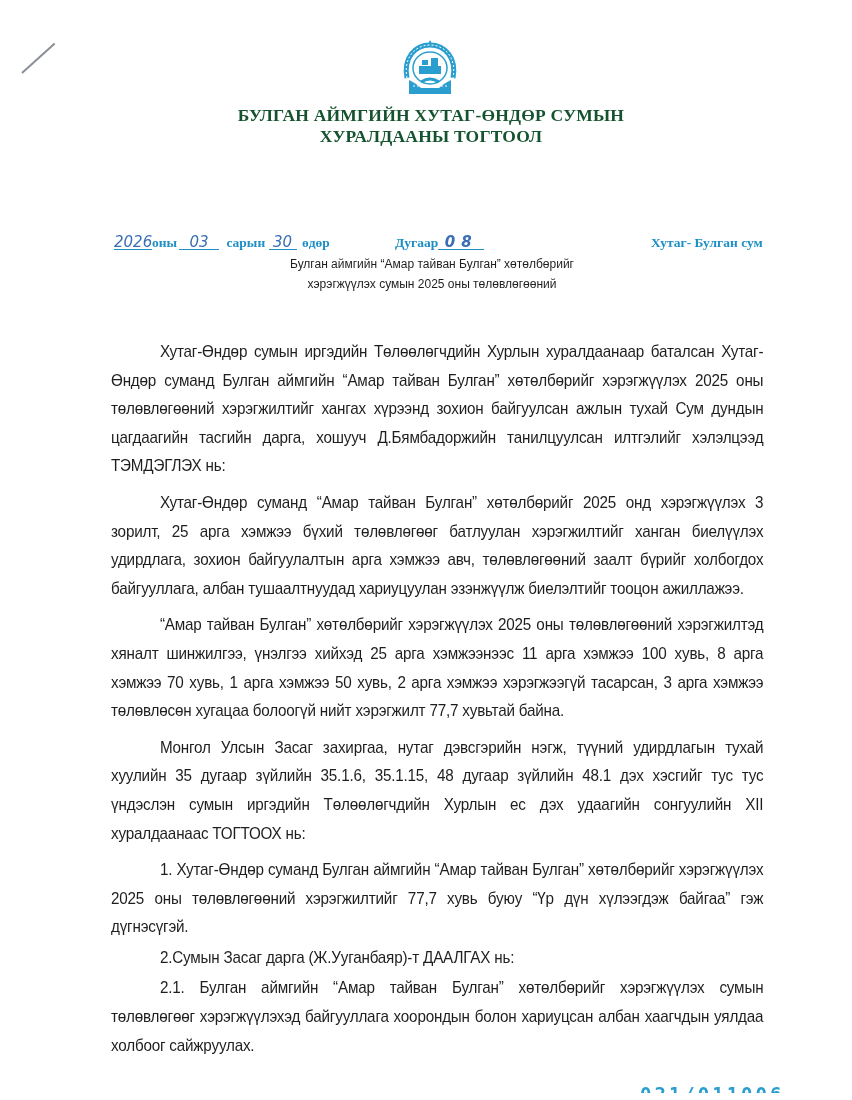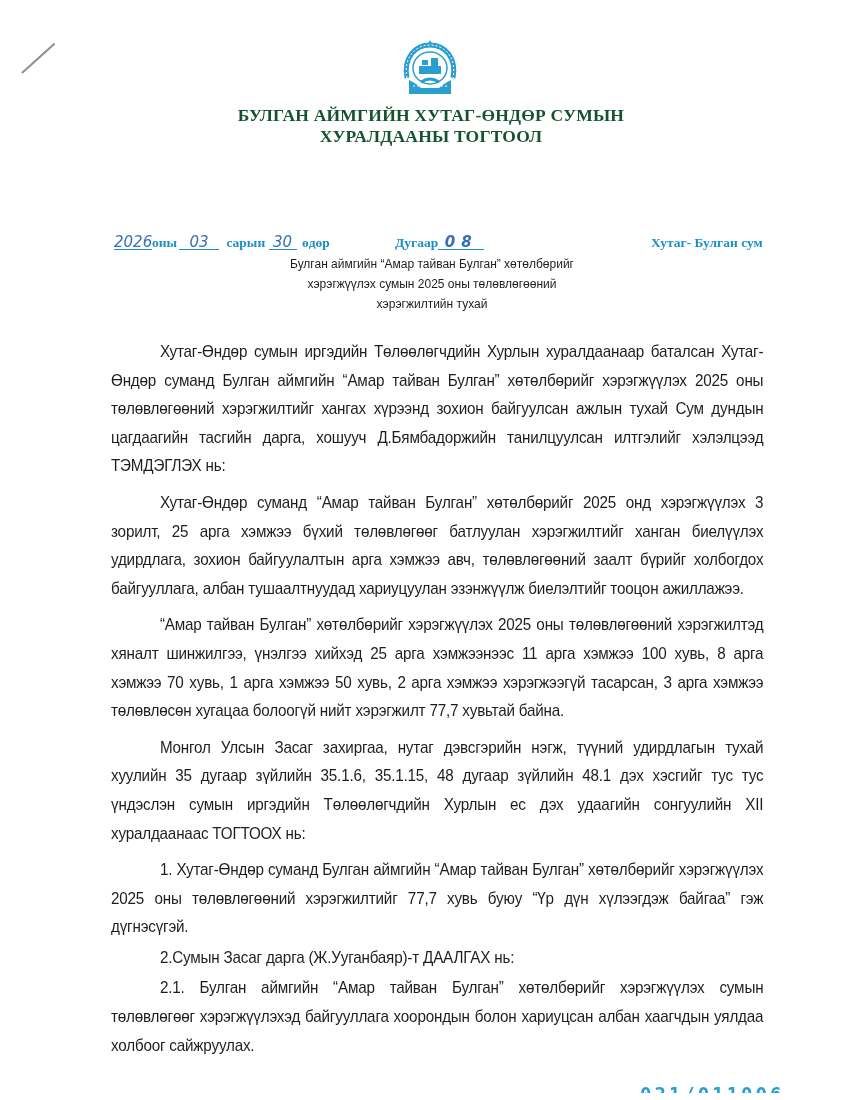--- a/index.html
+++ b/index.html
@@ -80,21 +80,20 @@
   </span>
   <span style="left:395px;">
     <span style="position:static;">Дугаар</span><span class="hand" style="position:static;width:46px;letter-spacing:6px;font-weight:bold;">08</span>
   </span>
   <span style="left:651px;">Хутаг- Булган сум</span>
 </div>
 
 <div class="subject">
   <div>Булган аймгийн “Амар тайван Булган” хөтөлбөрийг</div>
   <div>хэрэгжүүлэх сумын 2025 оны төлөвлөгөөний</div>
-  <div>хэрэгжилтийн тухай</div>
 </div>
 
 <div class="body-text">
   <p>Хутаг-Өндөр сумын иргэдийн Төлөөлөгчдийн Хурлын хуралдаанаар баталсан Хутаг-Өндөр суманд Булган аймгийн “Амар тайван Булган” хөтөлбөрийг хэрэгжүүлэх 2025 оны төлөвлөгөөний хэрэгжилтийг хангах хүрээнд зохион байгуулсан ажлын тухай Сум дундын цагдаагийн тасгийн дарга, хошууч Д.Бямбадоржийн танилцуулсан илтгэлийг хэлэлцээд ТЭМДЭГЛЭХ нь:</p>
   <p>Хутаг-Өндөр суманд “Амар тайван Булган” хөтөлбөрийг 2025 онд хэрэгжүүлэх 3 зорилт, 25 арга хэмжээ бүхий төлөвлөгөөг батлуулан хэрэгжилтийг ханган биелүүлэх удирдлага, зохион байгуулалтын арга хэмжээ авч, төлөвлөгөөний заалт бүрийг холбогдох байгууллага, албан тушаалтнуудад хариуцуулан эзэнжүүлж биелэлтийг тооцон ажиллажээ.</p>
   <p>“Амар тайван Булган” хөтөлбөрийг хэрэгжүүлэх 2025 оны төлөвлөгөөний хэрэгжилтэд хяналт шинжилгээ, үнэлгээ хийхэд 25 арга хэмжээнээс 11 арга хэмжээ 100 хувь, 8 арга хэмжээ 70 хувь, 1 арга хэмжээ 50 хувь, 2 арга хэмжээ хэрэгжээгүй тасарсан, 3 арга хэмжээ төлөвлөсөн хугацаа болоогүй нийт хэрэгжилт 77,7 хувьтай байна.</p>
   <p>Монгол Улсын Засаг захиргаа, нутаг дэвсгэрийн нэгж, түүний удирдлагын тухай хуулийн 35 дугаар зүйлийн 35.1.6, 35.1.15, 48 дугаар зүйлийн 48.1 дэх хэсгийг тус тус үндэслэн сумын иргэдийн Төлөөлөгчдийн Хурлын ес дэх удаагийн сонгуулийн XII  хуралдаанаас ТОГТООХ нь:</p>
   <p class="tight">1. Хутаг-Өндөр суманд Булган аймгийн “Амар тайван Булган” хөтөлбөрийг хэрэгжүүлэх 2025 оны төлөвлөгөөний хэрэгжилтийг 77,7 хувь буюу “Үр дүн хүлээгдэж байгаа” гэж дүгнэсүгэй.</p>
   <p class="tight">2.Сумын Засаг дарга (Ж.Ууганбаяр)-т ДААЛГАХ нь:</p>
   <p>2.1. Булган аймгийн “Амар тайван Булган” хөтөлбөрийг хэрэгжүүлэх сумын төлөвлөгөөг хэрэгжүүлэхэд байгууллага хоорондын болон хариуцсан албан хаагчдын уялдаа холбоог сайжруулах.</p>

